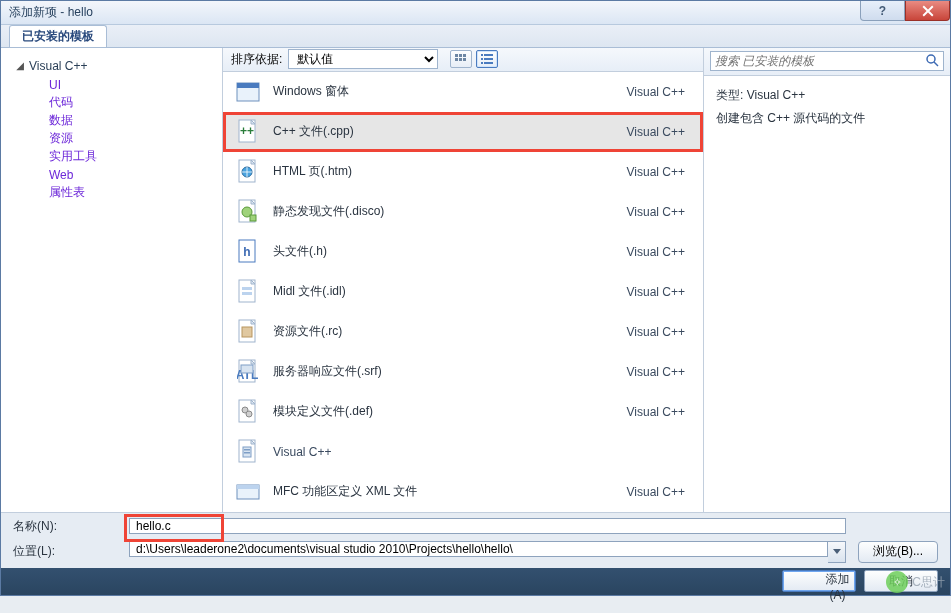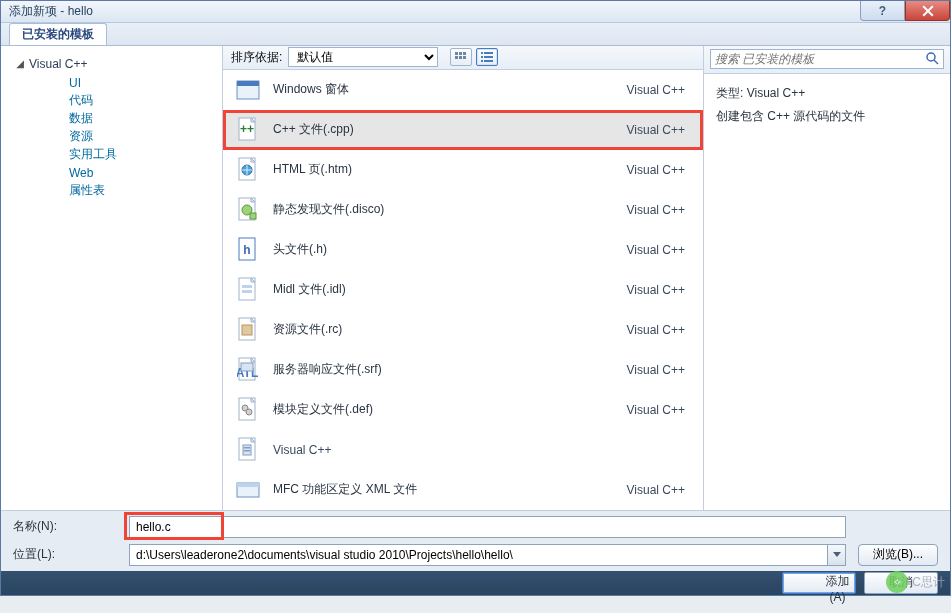--- a/index.html
+++ b/index.html
@@ -14,21 +14,21 @@
 .wbtn.close { background: linear-gradient(#e98b82,#c8453a); color: #fff; border-color: #9a3028; border-bottom-right-radius: 4px; width: 45px; }
 .wbtn svg { width: 12px; height: 12px; }
 
 .tabs-row { height: 24px; background: linear-gradient(#eaeff7,#dde6f1); border-bottom: 1px solid #a9bdd6; padding-left: 8px; display: flex; align-items: flex-end; }
 .tab { height: 22px; padding: 0 12px; border: 1px solid #a9bdd6; border-bottom: none; background: #fff; border-radius: 3px 3px 0 0; display: flex; align-items: center; color: #2a4a7d; font-weight: bold; }
 
 .content { flex: 1; display: flex; background: #fff; }
 .left-pane { width: 222px; border-right: 1px solid #c2cedd; padding: 8px 0; }
 .tree-root { padding-left: 14px; display: flex; align-items: center; gap: 4px; color: #2a3f57; height: 20px; }
 .tree-root .tri { font-size: 10px; color: #555; width: 10px; text-align: center; }
-.tree-child { padding-left: 68px; height: 18px; display: flex; align-items: center; color: #0369a1; }
+.tree-child { padding-left: 48px; height: 18px; display: flex; align-items: center; color: #6d28d9; }
 
 .mid-pane { flex: 1; display: flex; flex-direction: column; border-right: 1px solid #c2cedd; }
 .sort-row { height: 24px; background: linear-gradient(#f5f8fc,#e7eef7); border-bottom: 1px solid #c2cedd; display: flex; align-items: center; padding: 0 8px; gap: 6px; }
 .sort-row select { height: 20px; width: 150px; border: 1px solid #9fb4cd; background: #fff; padding: 0 4px; }
 .view-btns { display: flex; gap: 4px; margin-left: 6px; }
 .view-btn { width: 22px; height: 18px; border: 1px solid #9fb4cd; background: linear-gradient(#fdfefe,#e7eef7); display: flex; align-items: center; justify-content: center; border-radius: 2px; }
 .view-btn.active { border-color: #4a7bbf; box-shadow: inset 0 0 0 1px #cfe3fb; }
 
 .item-list { flex: 1; overflow-y: scroll; scrollbar-width: auto; }
 .item-row { height: 40px; display: flex; align-items: center; padding: 0 12px; gap: 12px; }
@@ -41,21 +41,21 @@
 .right-pane { width: 246px; display: flex; flex-direction: column; }
 .search-row { height: 28px; background: linear-gradient(#f5f8fc,#e7eef7); border-bottom: 1px solid #c2cedd; display: flex; align-items: center; padding: 0 6px; }
 .search-box { flex: 1; height: 20px; border: 1px solid #9fb4cd; background: #fff; display: flex; align-items: center; padding: 0 4px; }
 .search-box input { flex: 1; border: none; outline: none; color: #be185d; font-style: italic; background: transparent; }
 .search-box .mag { color: #3d6ab3; }
 .desc-area { padding: 10px 12px; color: #2a3440; line-height: 1.6; }
 
 .bottom-fields { background: #e6ecf3; border-top: 1px solid #c2cedd; padding: 5px 12px; display: grid; grid-template-columns: 104px 1fr auto; row-gap: 6px; column-gap: 12px; align-items: center; }
 .bottom-fields label { color: #2a3440; }
 .field-wrap { position: relative; }
-.text-input { width: 100%; height: 22px; border: 1px solid #8ea3bd; padding: 0 6px; background: #fff; }
+.text-input { width: 100%; height: 16px; border: 1px solid #8ea3bd; padding: 0 6px; background: #fff; }
 .name-highlight { position: absolute; left: -5px; top: -4px; width: 100px; height: 28px; border: 3px solid #ef4436; pointer-events: none; }
 .loc-row { display: flex; gap: 0; }
 .loc-row .text-input { flex: 1; }
 .loc-row .dd { width: 18px; height: 22px; border: 1px solid #8ea3bd; border-left: none; background: linear-gradient(#f6f8fb,#d9e3ee); display: flex; align-items: center; justify-content: center; }
 .browse-btn { height: 22px; padding: 0 14px; border: 1px solid #8ea3bd; background: linear-gradient(#fdfefe,#e3eaf3); border-radius: 4px; }
 
 .action-bar { height: 32px; background: linear-gradient(#33506f,#2a4560); display: flex; align-items: center; justify-content: flex-end; padding: 0 12px; gap: 8px; }
 .action-btn { height: 22px; width: 74px; border: 1px solid #8ea3bd; background: linear-gradient(#fdfefe,#e3eaf3); border-radius: 2px; color: #2a3440; }
 .action-btn.primary { border-color: #4a7bbf; box-shadow: 0 0 0 1px #6fa6ef inset; padding-left: 37px; }
 

